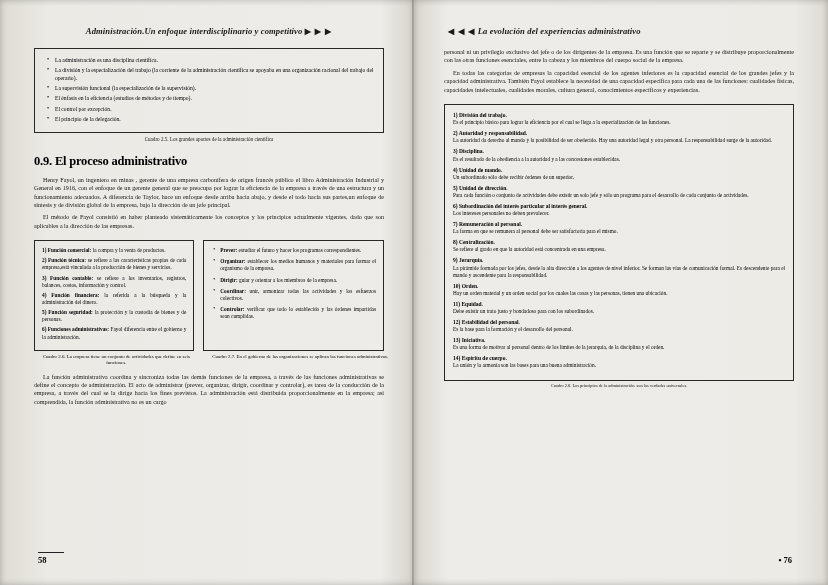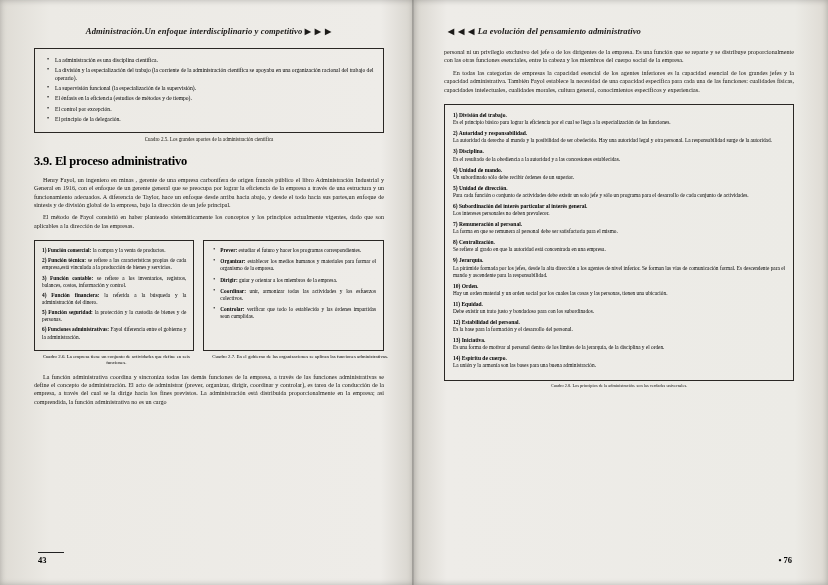--- a/index.html
+++ b/index.html
@@ -132,21 +132,21 @@
           <li>La administración es una disciplina científica.</li>
           <li>La división y la especialización del trabajo (la corriente de la administración científica se apoyaba en una organización racional del trabajo del operario).</li>
           <li>La supervisión funcional (la especialización de la supervisión).</li>
           <li>El énfasis en la eficiencia (estudios de métodos y de tiempo).</li>
           <li>El control por excepción.</li>
           <li>El principio de la delegación.</li>
         </ul>
     </div>
     <div class="caption">Cuadro 2.5. Los grandes aportes de la administración científica</div>
 
-    <h2 class="sec">3.9. El proceso administrativo</h2>
+    <h2 class="sec">0.9. El proceso administrativo</h2>
 
     <p class="body">Henry Fayol, un ingeniero en minas , gerente de una empresa carbonífera de origen francés público el libro Administración Industrial y General en 1916, con el enfoque de un gerente general que se preocupa por lograr la eficiencia de la empresa a través de una estructura y un funcionamiento adecuados. A diferencia de Taylor, hace un enfoque desde arriba hacia abajo, y desde el todo hacia sus partes,un enfoque de síntesis y de división global de la empresa, bajo la dirección de un jefe principal.</p>
     <p class="body">El método de Fayol consistió en haber planteado sistemáticamente los conceptos y los principios actualmente vigentes, dado que son aplicables a la dirección de las empresas.</p>
 
     <div class="twocol">
       <div class="col c1">
         <ul class="numlist" id="col-left-list">
             <li><b>1) Función comercial:</b> la compra y la venta de productos.</li>
             <li><b>2) Función técnica:</b> se refiere a las características propias de cada empresa,está vinculada a la producción de bienes y servicios.</li>
             <li><b>3) Función contable:</b> se refiere a los inventarios, registros, balances, costos, información y control.</li>
@@ -168,31 +168,31 @@
 
     <div class="capsrow">
       <div class="cap c1">Cuadro 2.6. La empresa tiene un conjunto de actividades que define en seis funciones.</div>
       <div class="cap c2">Cuadro 2.7. En el gobierno de las organizaciones se aplican las funciones administrativas.</div>
     </div>
 
     <p class="body" style="margin-top:6px">La función administrativa coordina y sincroniza todas las demás funciones de la empresa, a través de las funciones administrativas se define el concepto de administración. El acto de administrar (prever, organizar, dirigir, coordinar y controlar), es tarea de la conducción de la empresa, a través del cual se la dirige hacia los fines previstos. La administración está distribuida proporcionalmente en la empresa; así comprendida, la función administrativa no es un cargo</p>
 
     <div class="folio l">
       <span class="rule"></span>
-      <span>43</span>
+      <span>58</span>
     </div>
   </div>
 
   <div class="spine"></div>
 
   <div class="page right">
 
     <div class="hdr right">
       <span class="arrows">◀ ◀ ◀</span>
-      <span>La evolución del pensamiento administrativo</span>
+      <span>La evolución del experiencias administrativo</span>
     </div>
 
     <p class="body noind">personal ni un privilegio exclusivo del jefe o de los dirigentes de la empresa. Es una función que se reparte y se distribuye proporcionalmente con las otras funciones esenciales, entre la cabeza y los miembros del cuerpo social de la empresa.</p>
     <p class="body">En todas las categorías de empresas la capacidad esencial de los agentes inferiores es la capacidad esencial de los grandes jefes y la capacidad administrativa. También Fayol establece la necesidad de una capacidad específica para cada una de las funciones: cualidades físicas, capacidades intelectuales, cualidades morales, cultura general, conocimientos específicos y experiencias.</p>
 
     <div class="principles" id="principles-box">
         <div class="item">
           <div class="t">1) División del trabajo.</div>
           <div class="d">Es el principio básico para lograr la eficiencia por el cual se llega a la especialización de las funciones.</div>
         </div>

